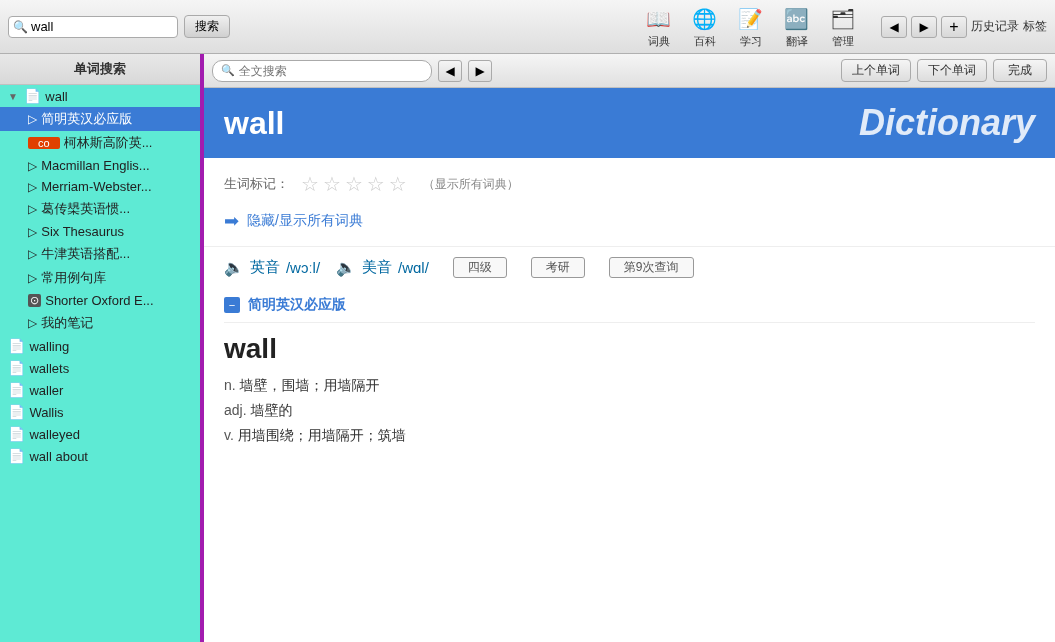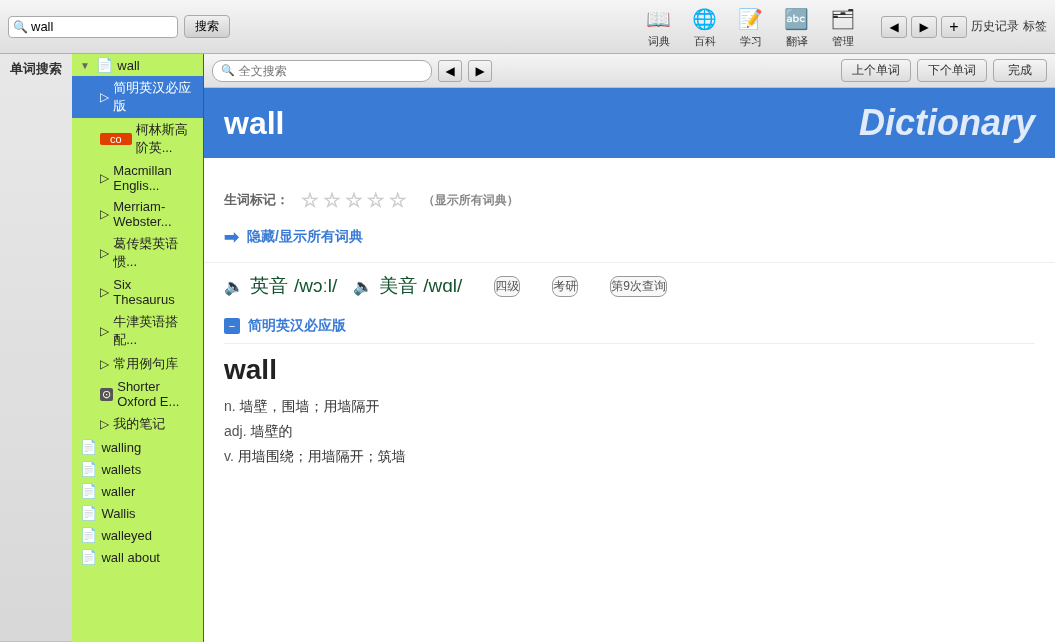--- a/index.html
+++ b/index.html
@@ -72,22 +72,22 @@
     }
     .toolbar-label { font-size: 12px; color: #333; }
 
     
     .main-layout {
       display: flex; flex: 1; overflow: hidden;
     }
 
     
     .sidebar {
-      width: 204px; background: #bef264; border-right: 1px solid #a21caf;
-      display: flex; flex-direction: row; overflow: hidden;
+      width: 204px; background: #5eead4; border-right: 4px solid #a21caf;
+      display: flex; flex-direction: column; overflow: hidden;
     }
     .sidebar-header {
       background: linear-gradient(to bottom, #e8e8e8, #d8d8d8);
       border-bottom: 1px solid #c0c0c0;
       padding: 6px 10px; font-size: 13px; font-weight: bold; text-align: center;
       color: #333;
     }
     .sidebar-list { overflow-y: auto; flex: 1; }
     .sidebar-item {
       display: flex; align-items: center; padding: 3px 8px; font-size: 13px;
@@ -143,44 +143,43 @@
       background: #3a7bd5; padding: 14px 20px;
       display: flex; align-items: center; justify-content: space-between;
     }
     .dict-word {
       font-size: 32px; font-weight: bold; color: white;
     }
     .dict-brand {
       font-size: 36px; font-style: italic; font-weight: bold; color: rgba(255,255,255,0.85);
     }
     .dict-meta {
-      padding: 30px 20px 8px;
-      font-weight: bold;
+      padding: 14px 20px 8px;
     }
     .dict-stars {
       display: flex; align-items: center; gap: 4px; margin-bottom: 8px;
     }
     .dict-stars-label { font-size: 13px; color: #666; margin-right: 8px; }
     .star { font-size: 20px; color: #ccc; cursor: pointer; }
     .dict-stars-hint { font-size: 12px; color: #888; margin-left: 12px; }
     .dict-show-all {
       display: flex; align-items: center; gap: 8px; padding: 6px 0;
     }
     .blue-arrow { color: #3a7bd5; font-size: 18px; }
     .dict-show-all-link { color: #3a7bd5; font-size: 14px; cursor: pointer; text-decoration: none; }
     .dict-phonetics {
       display: flex; align-items: center; gap: 16px; padding: 10px 20px;
       border-top: 1px solid #eee;
     }
     .phonetic-item { display: flex; align-items: center; gap: 6px; }
     .speaker-icon { color: #888; font-size: 16px; cursor: pointer; }
-    .phonetic-text { font-size: 19px; color: #14532d; }
+    .phonetic-text { font-size: 15px; color: #0369a1; }
     .level-badge {
-      border: 1px solid #999; border-radius: 8px; padding: 1px 0;
-      font-size: 12px; color: #555; margin-left: 16px; background: #f8f8f8;
+      border: 1px solid #999; border-radius: 3px; padding: 1px 14px;
+      font-size: 12px; color: #555; margin-left: 8px; background: #f8f8f8;
     }
     .dict-section {
       padding: 0 20px;
     }
     .dict-section-header {
       display: flex; align-items: center; gap: 8px; padding: 8px 0;
       border-bottom: 1px solid #eee;
     }
     .collapse-btn {
       width: 16px; height: 16px; background: #3a7bd5; color: white;

